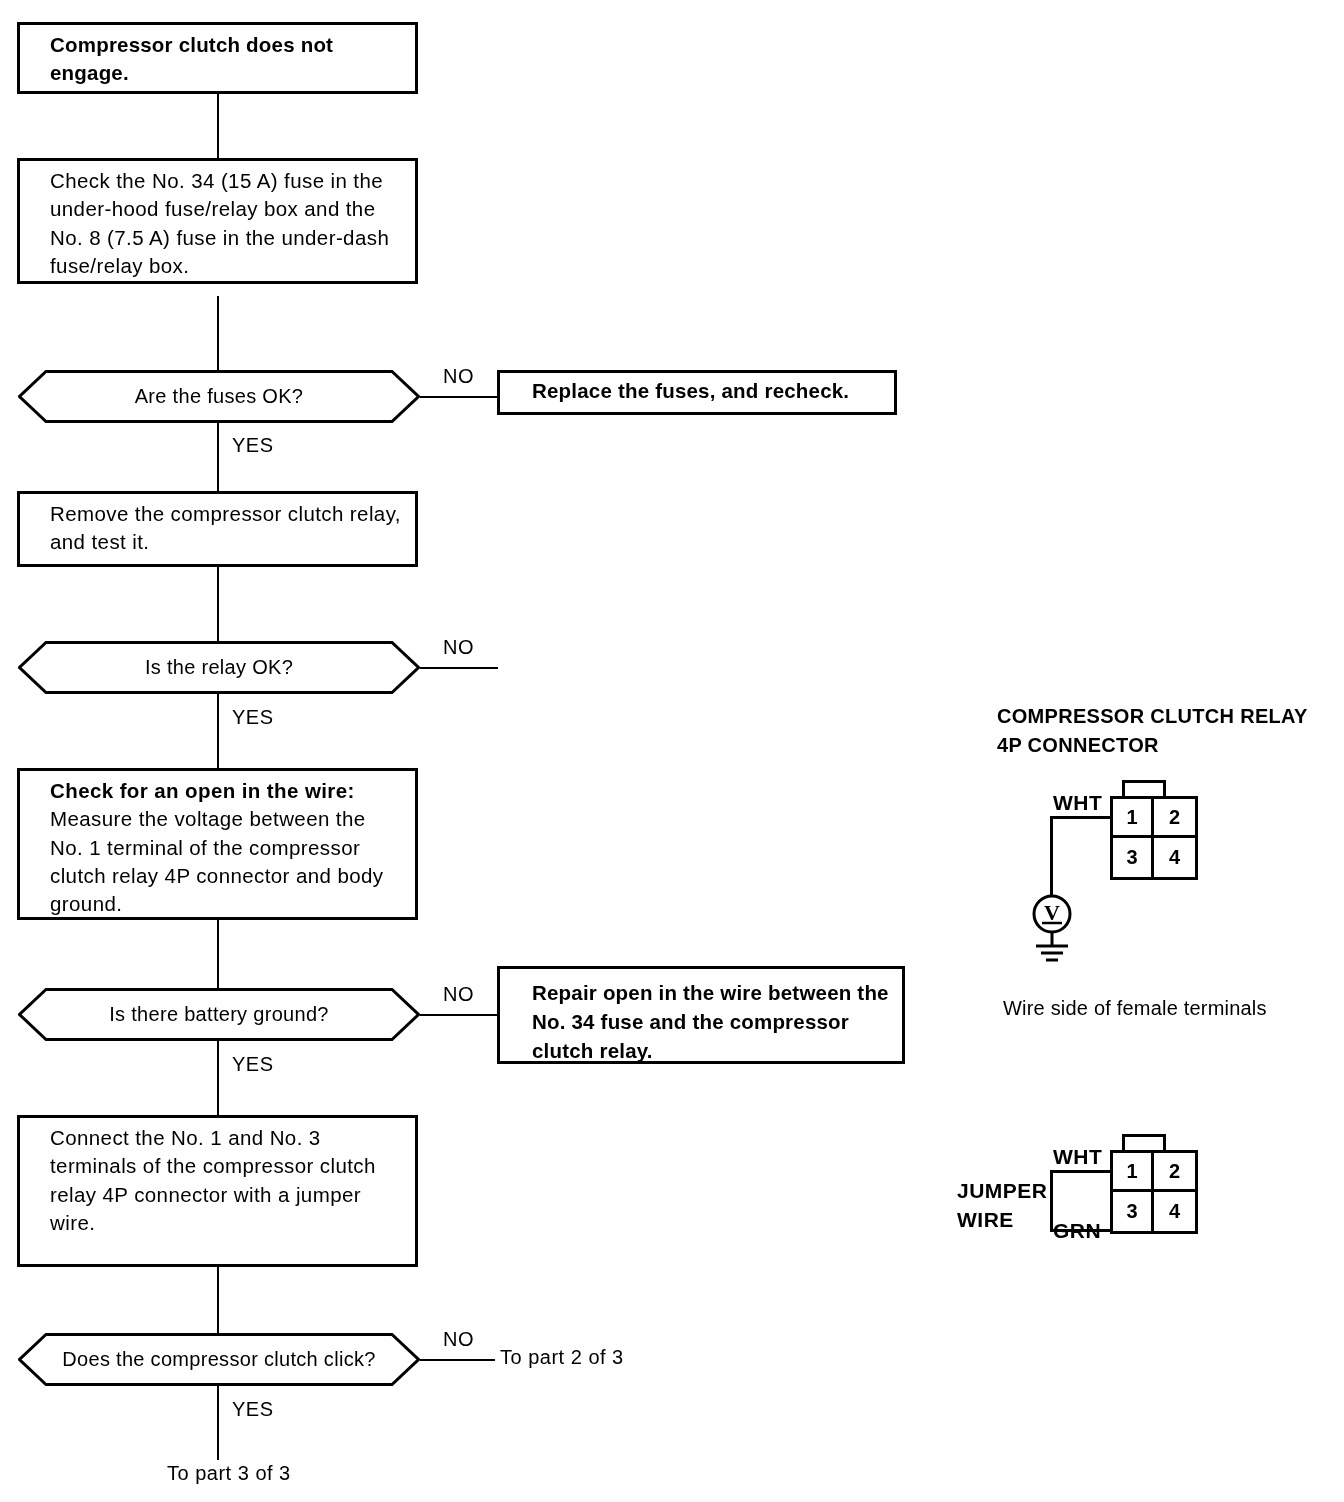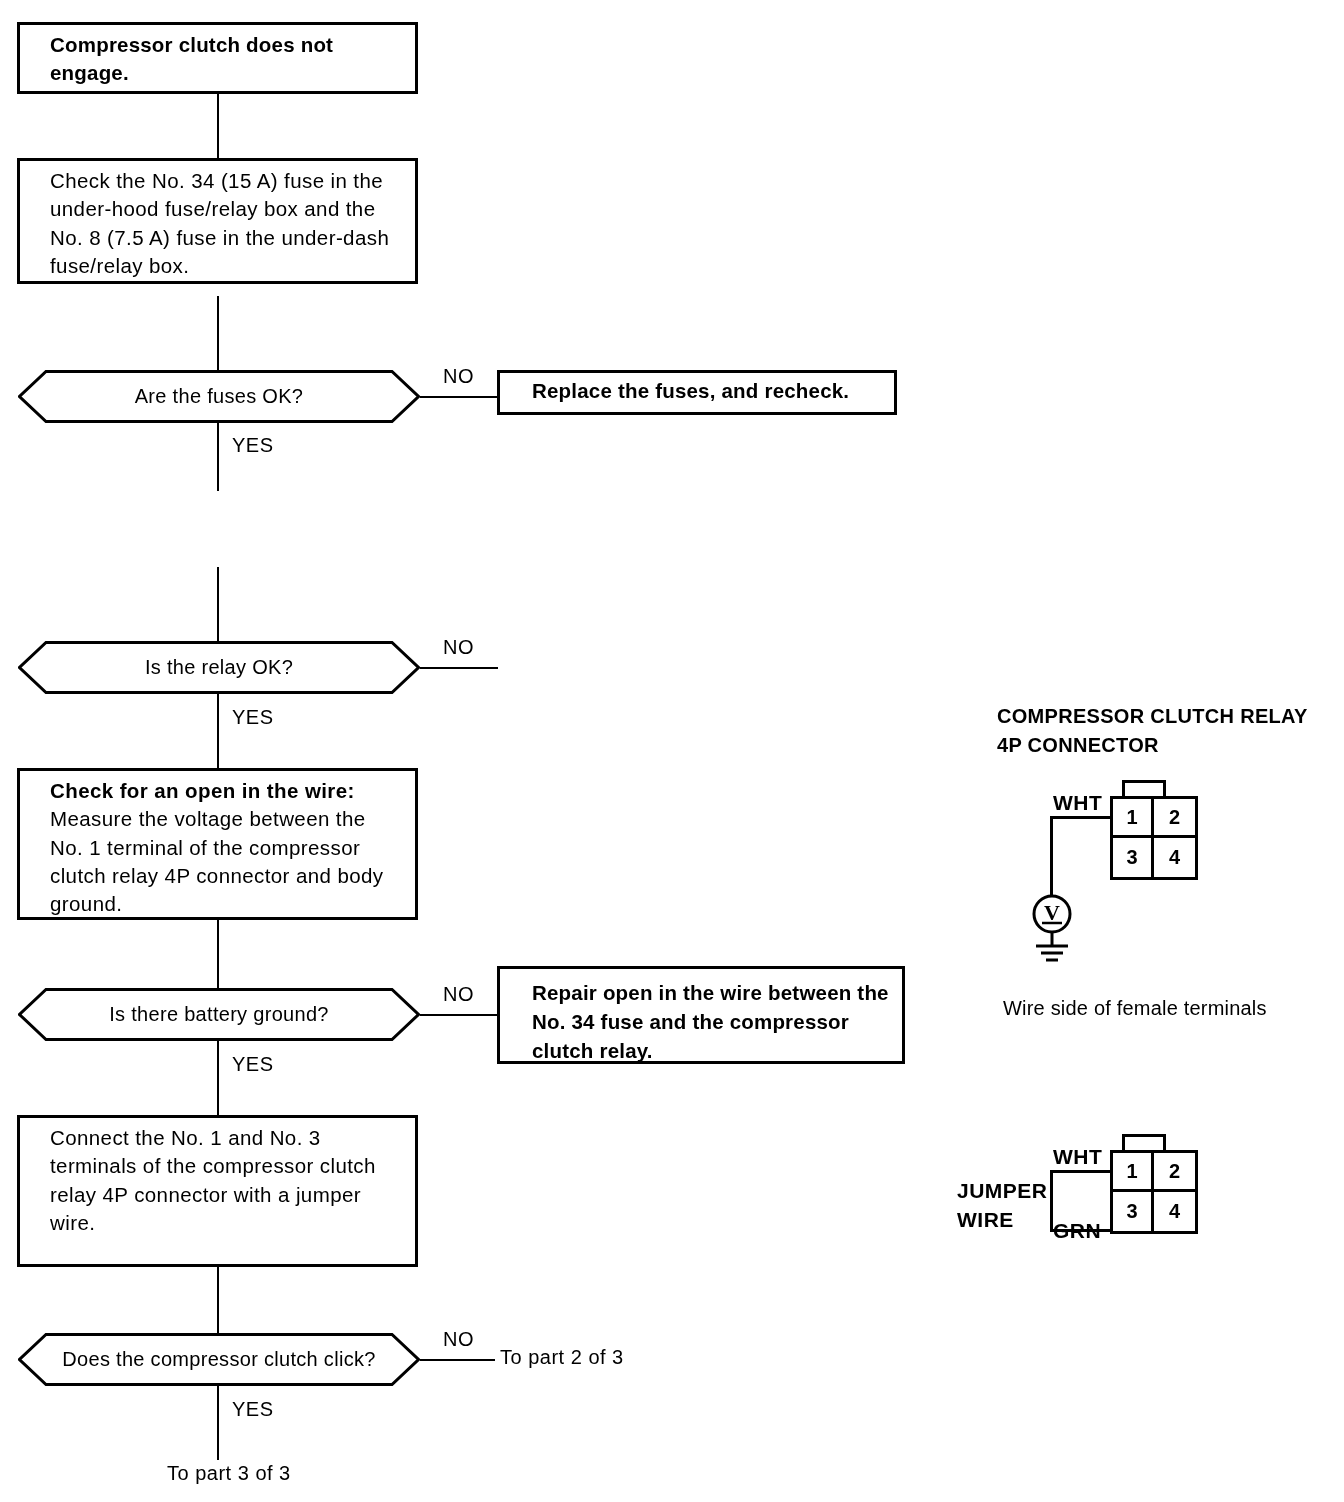--- a/index.html
+++ b/index.html
@@ -158,20 +158,23 @@
   <div class="hline" style="left:420px; top:396px; width:78px;"></div>
   <div class="lbl" style="left:443px; top:365px;">NO</div>
 
   <div class="pbox bold center-v" style="left:497px; top:370px; width:400px; height:45px; padding:4px 14px 4px 32px;">
     <span>Replace the fuses, and recheck.</span>
   </div>
 
   <div class="vline" style="left:217px; top:423px; height:68px;"></div>
   <div class="lbl" style="left:232px; top:434px;">YES</div>
 
+  <div class="pbox" style="left:17px; top:491px; width:401px; height:76px;">
+    <span>Remove the compressor clutch relay, and test it.</span>
+  </div>
 
   <div class="vline" style="left:217px; top:567px; height:74px;"></div>
 
   <div class="hex" style="left:18px; top:641px; width:402px; height:53px;">
     <svg viewBox="0 0 402 53" preserveAspectRatio="none">
       <polygon points="28,1.5 374,1.5 400.5,26.5 374,51.5 28,51.5 1.5,26.5" fill="#fff" stroke="#000" stroke-width="3"></polygon>
     </svg>
     <div class="hextext">Is the relay OK?</div>
   </div>
 

